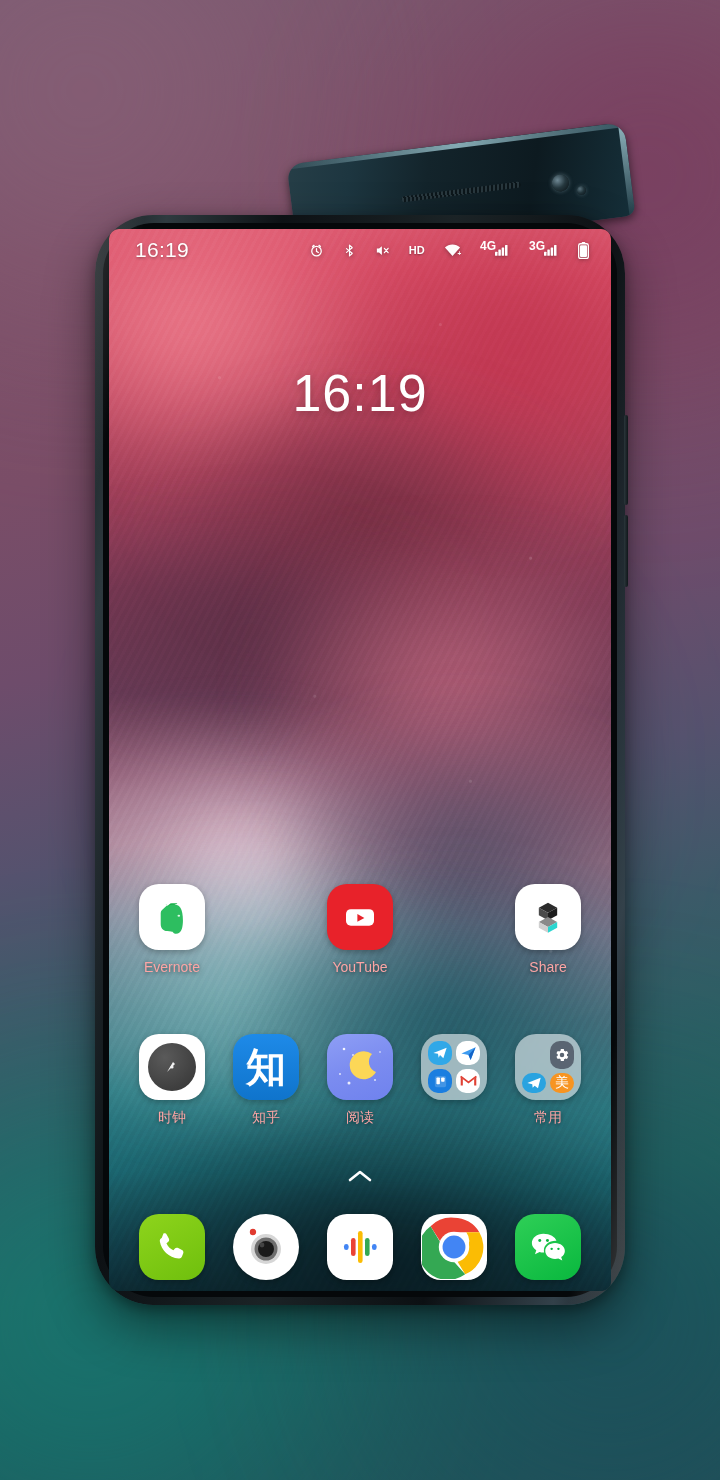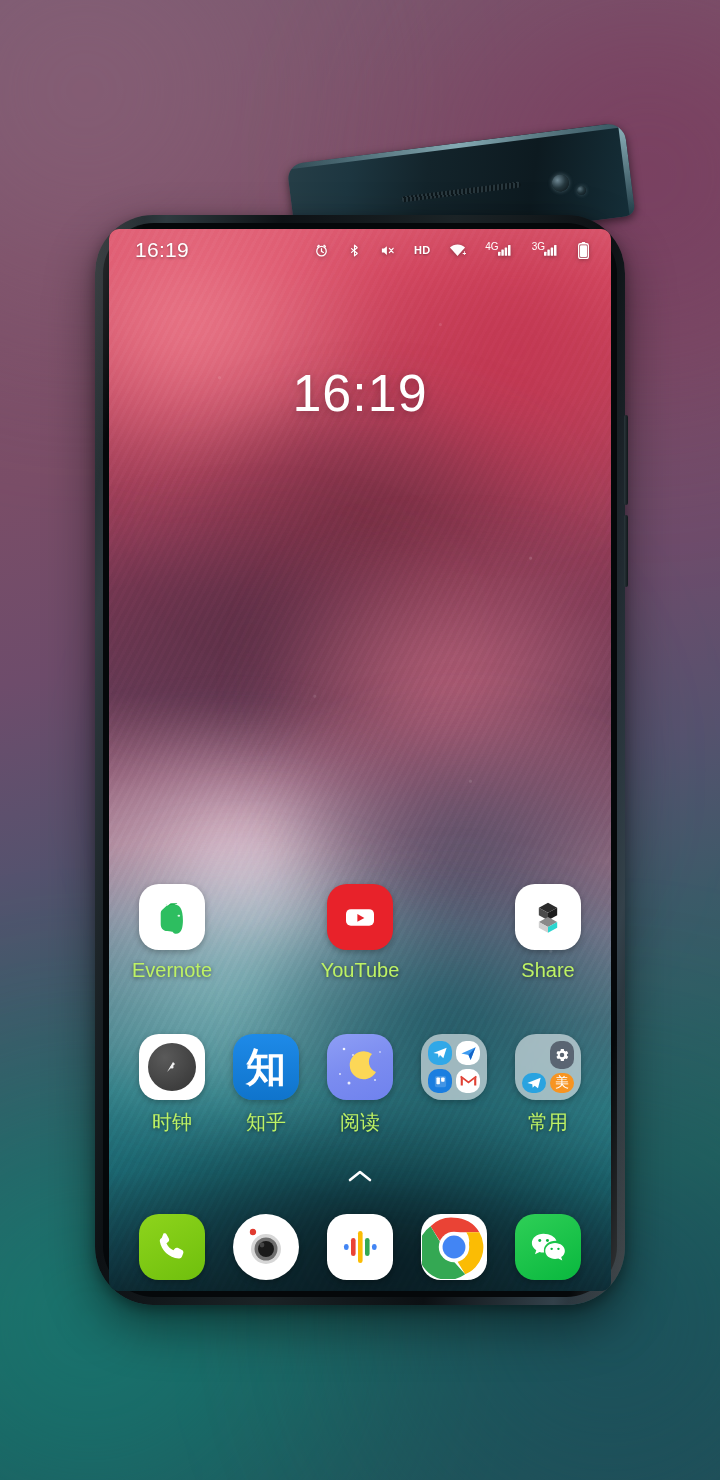--- a/index.html
+++ b/index.html
@@ -179,21 +179,21 @@
     color:#fff;
   }
   #statusbar .clock {
     font-size:21px; letter-spacing:.3px;
     text-shadow:0 1px 3px rgba(0,0,0,.35);
   }
   .sb-icons { display:flex; align-items:center; gap:19px; }
   .sb-icons svg { display:block; filter:drop-shadow(0 1px 2px rgba(0,0,0,.35)); }
   .sb-hd { font-size:11px; font-weight:bold; letter-spacing:.2px;
     text-shadow:0 1px 2px rgba(0,0,0,.35); }
-  .sig-sup { font-size:10px; font-weight:normal; line-height:1;
+  .sig-sup { font-size:12px; font-weight:bold; line-height:1;
     position:relative; top:-5px; margin-right:-1px; }
   .sig-group { display:flex; align-items:flex-end; }
 
   
   #clockwidget {
     position:absolute; left:0; right:0; top:138px;
     text-align:center; color:#fff;
   }
   #clockwidget .big {
     font-size:52px; font-weight:300; letter-spacing:1px; line-height:1;
@@ -216,21 +216,21 @@
     width:86px; display:flex; flex-direction:column; align-items:center;
   }
   .icon {
     width:66px; height:66px; border-radius:21px;
     display:flex; align-items:center; justify-content:center;
     overflow:hidden; position:relative;
     box-shadow:0 2px 6px rgba(0,0,0,.28);
   }
   .icon.squircle { border-radius:30%; }
   .label {
-    margin-top:9px; font-size:20px; color:#bef264; white-space:nowrap;
+    margin-top:9px; font-size:14px; color:#fca5a5; white-space:nowrap;
     text-shadow:0 1px 4px rgba(0,0,0,.55);
   }
   .label.blank { visibility:hidden; }
 
   
   .folder {
     width:66px; height:66px; border-radius:21px;
     background:rgba(232,238,240,.62);
     backdrop-filter:blur(2px);
     display:grid; grid-template-columns:1fr 1fr; grid-template-rows:1fr 1fr;

